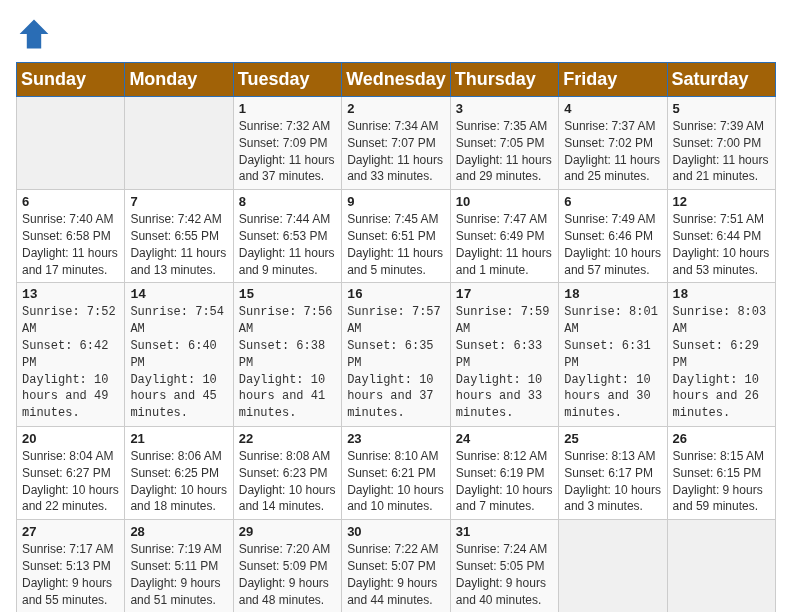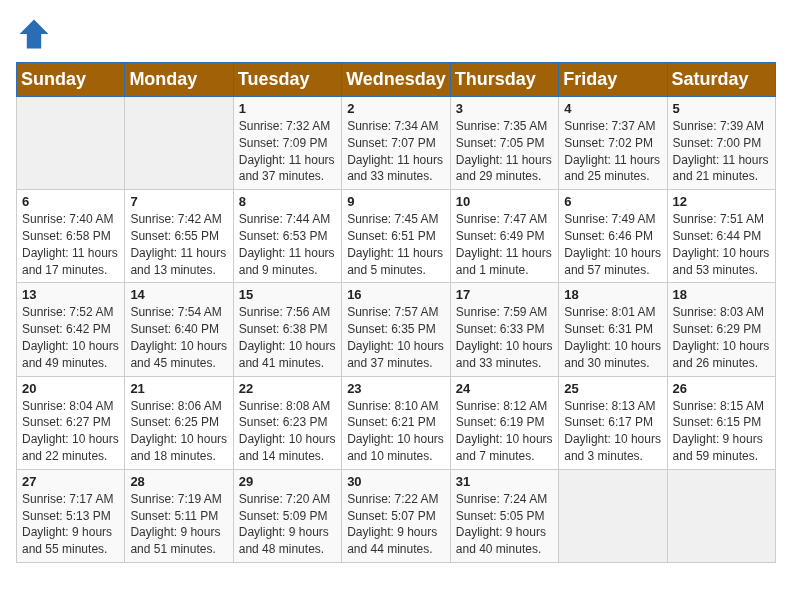--- a/index.html
+++ b/index.html
@@ -91,21 +91,21 @@
       color: #333;
       font-size: 12px;
       line-height: 1.4;
     }
     .empty-cell {
       background: #f0f0f0 !important;
     }
     
     .row-1 td { background: #ffffff; }
     .row-2 td { background: #f5f5f5; }
-    .row-3 td { background: #ffffff; }
+    .row-3 td { background: #ffffff; font-family: Liberation Mono, monospace; }
     .row-4 td { background: #f5f5f5; }
     .row-5 td { background: #ffffff; }
   </style>
 </head>
 <body>
 
 <div class="header">
   <div class="logo">
     <svg class="logo-icon" viewBox="0 0 40 40">
       <polygon points="20,4 36,20 28,20 28,36 12,36 12,20 4,20" fill="#2a6db5"></polygon>

